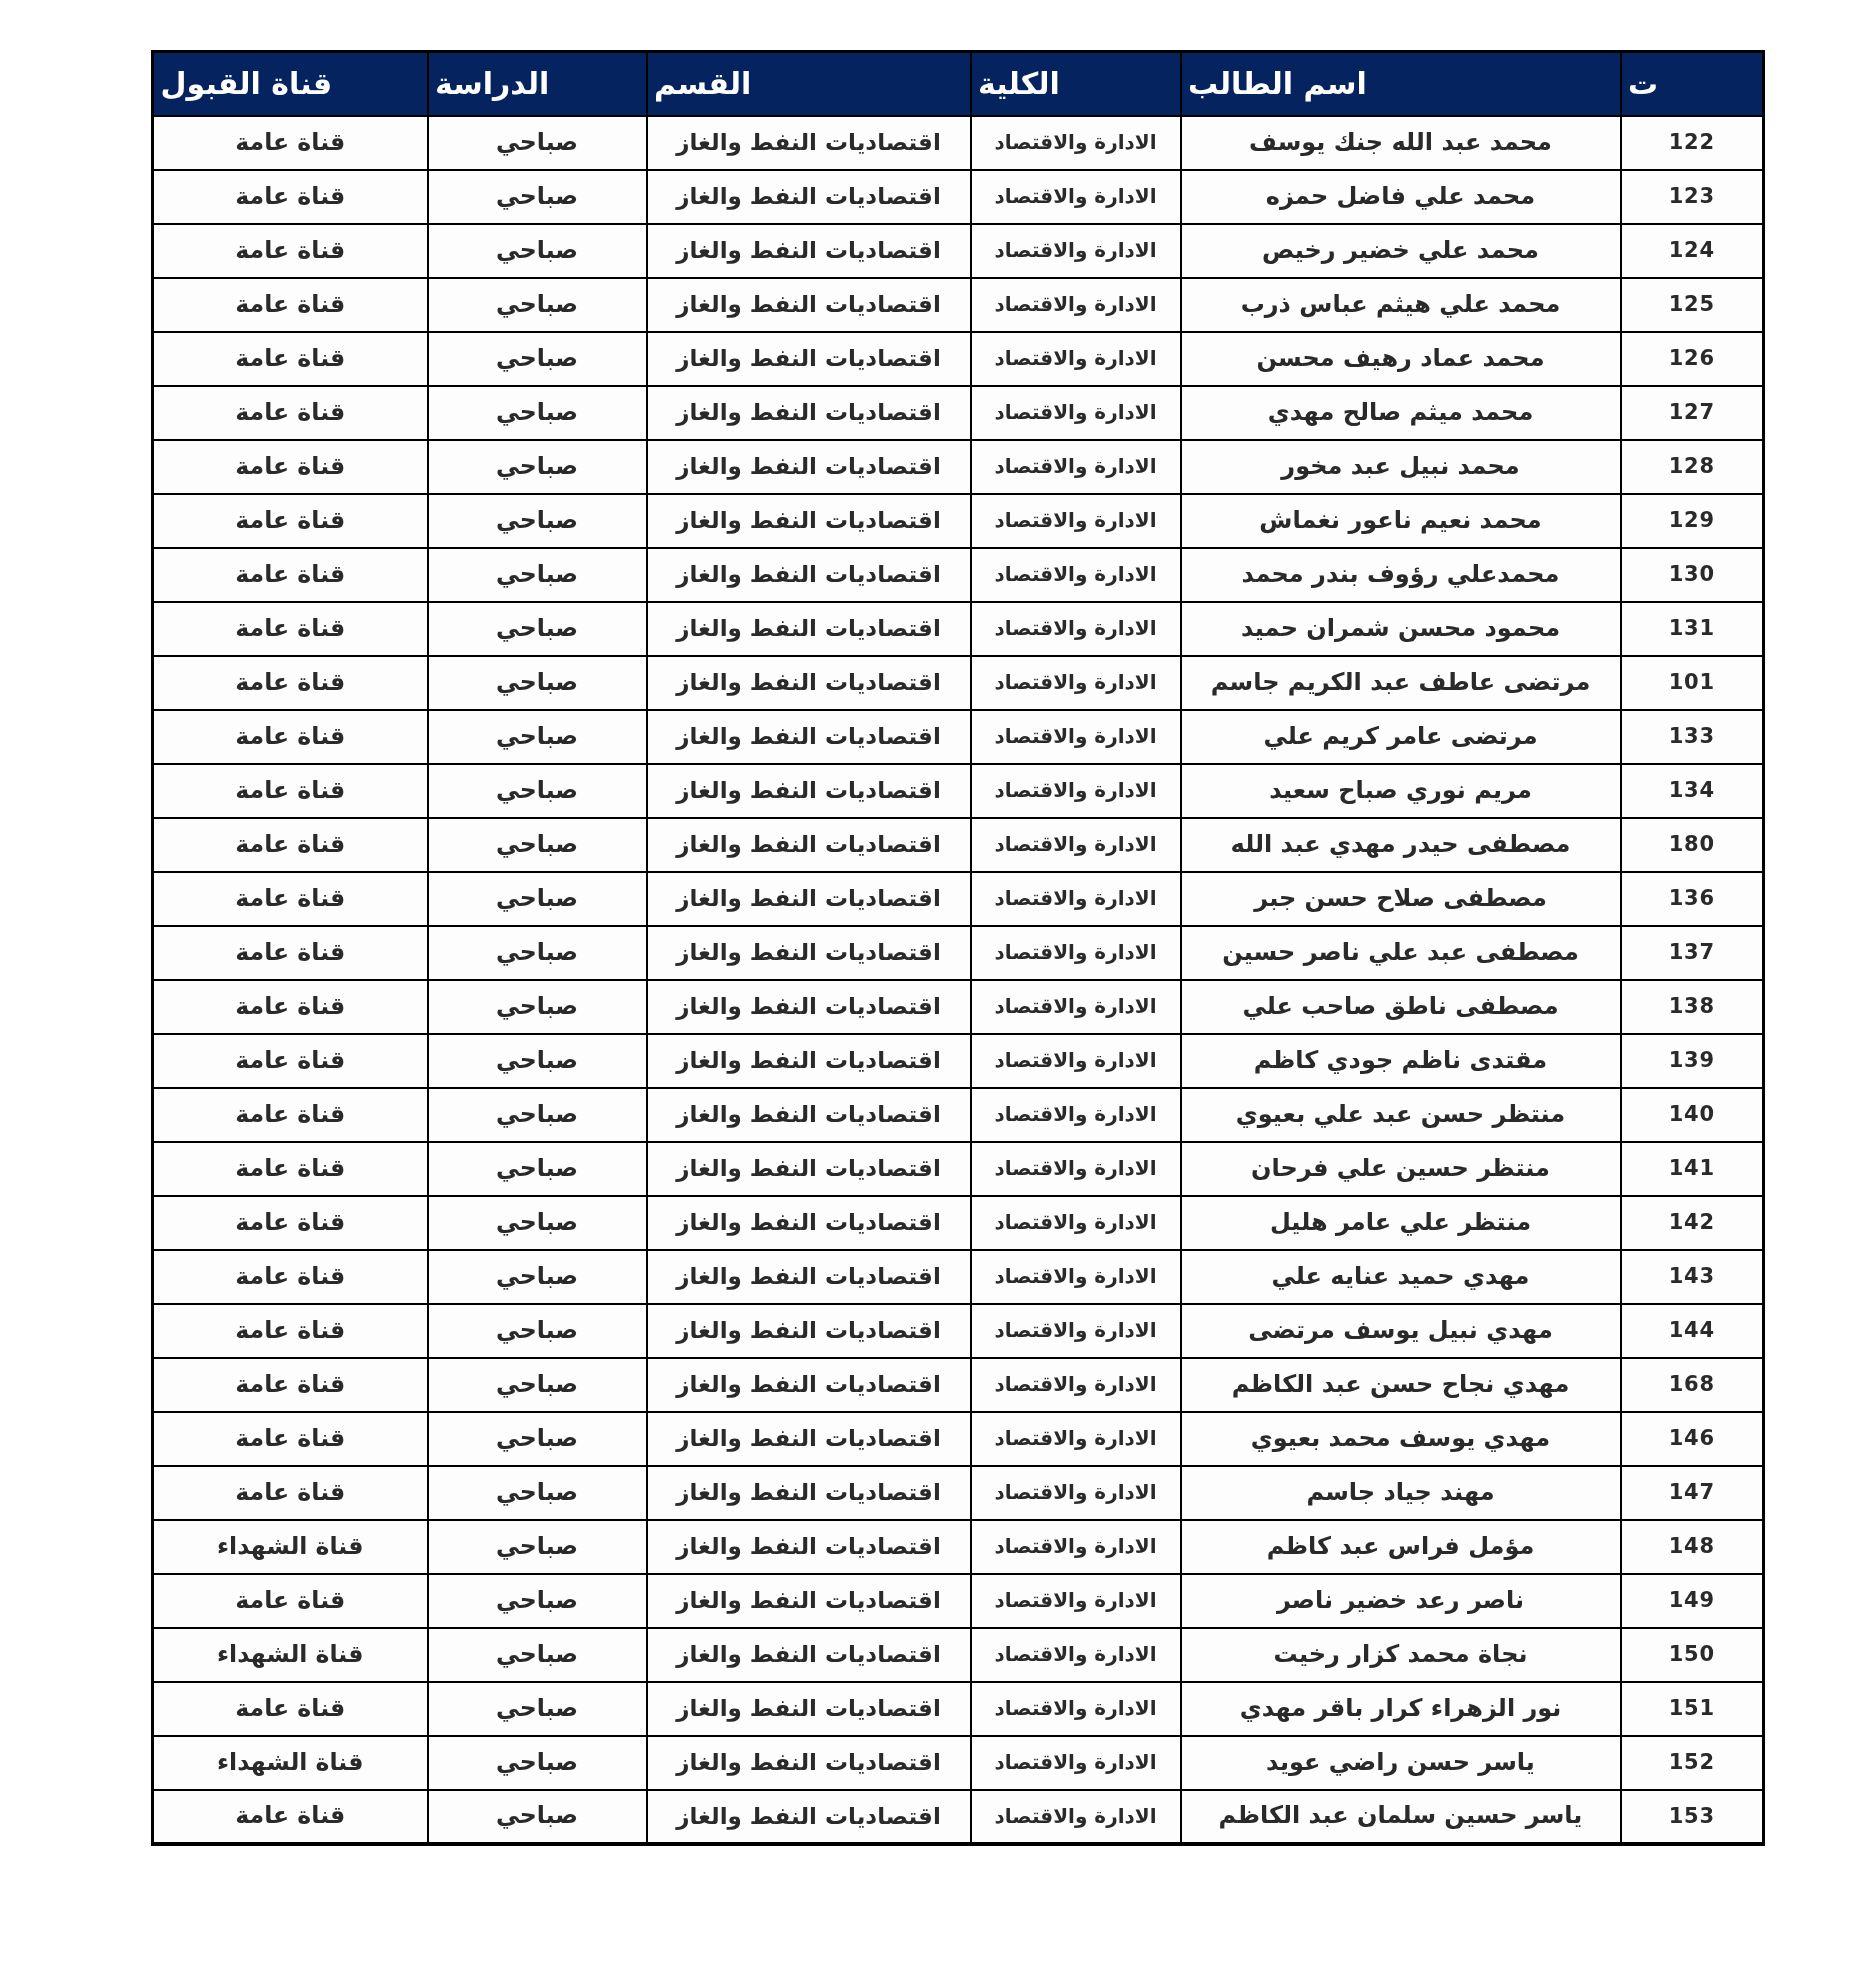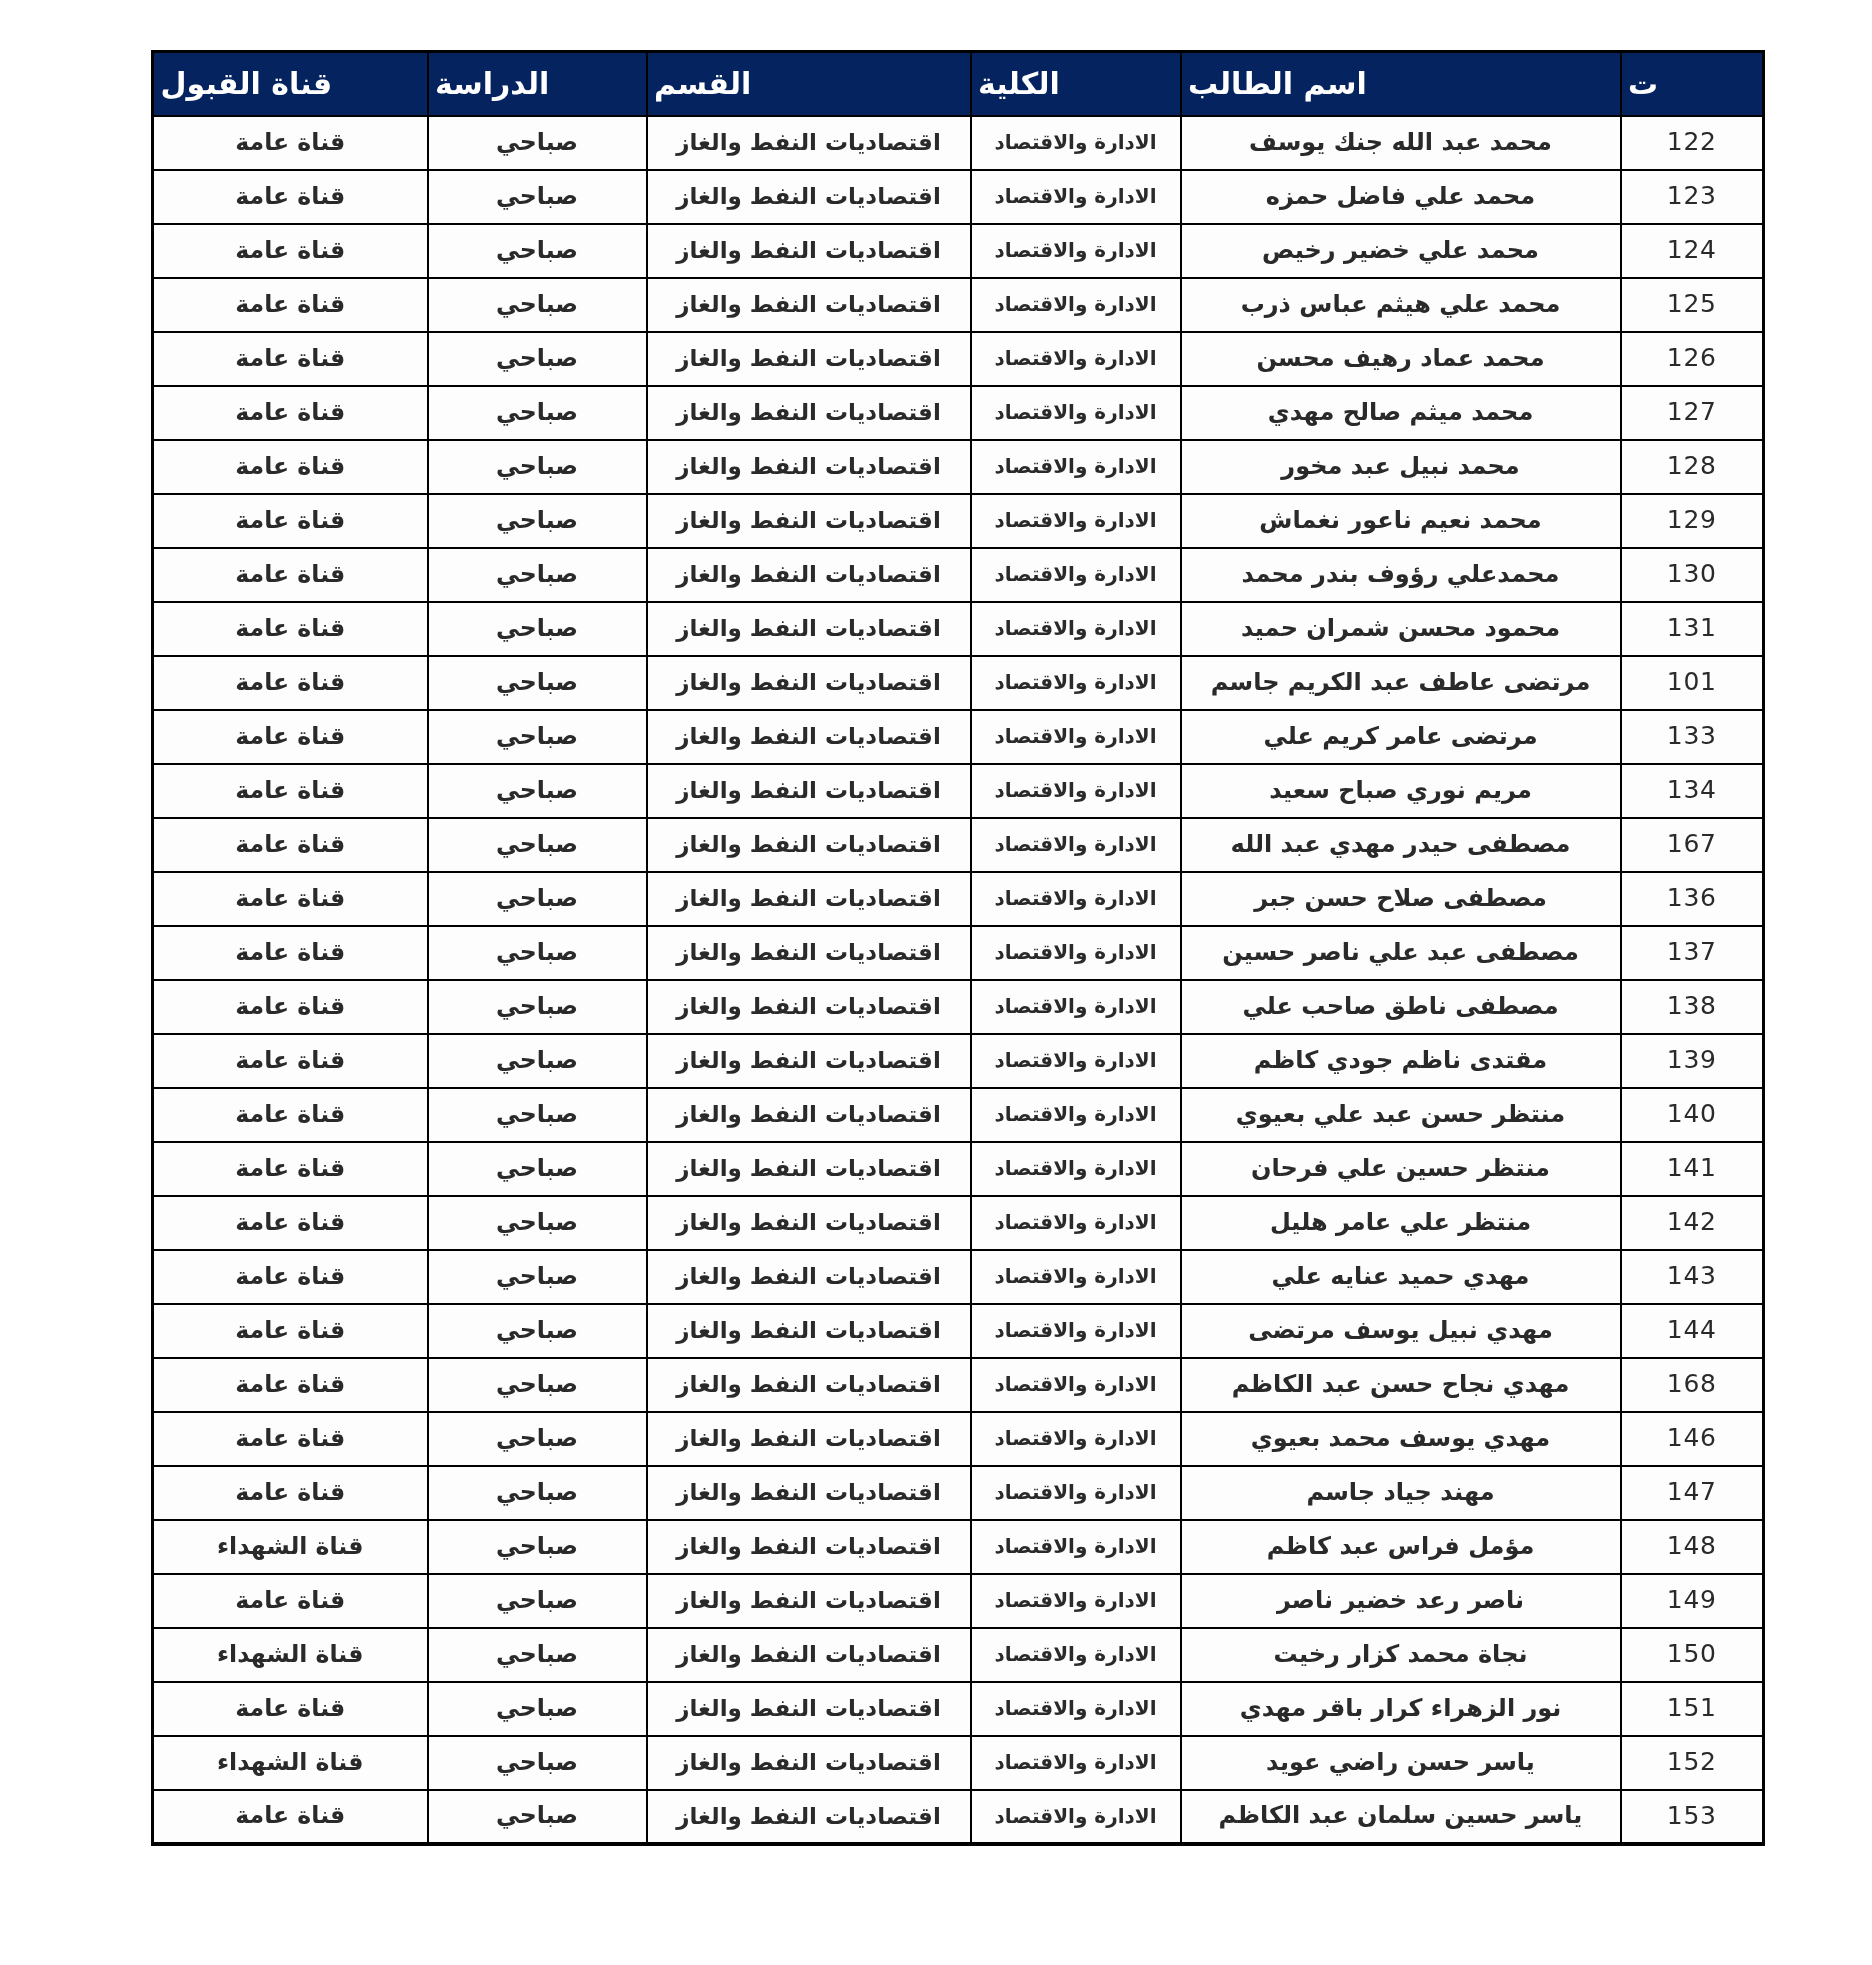--- a/index.html
+++ b/index.html
@@ -39,21 +39,21 @@
     height:54px;
     background:var(--row-bg);
     color:var(--body-text);
     font-size:23.6px;font-weight:600;
     text-align:center;vertical-align:middle;
     border:2px solid var(--border);
     padding:0 7.9px;
     line-height:1.15;
     overflow:hidden;
   }
-  td.c-no{font-size:25px;font-weight:400;letter-spacing:0.7px;}
+  td.c-no{font-size:21px;font-weight:700;letter-spacing:0.7px;}
   td.c-name{font-size:24px;}
   td.c-dept{font-size:23px;margin-left:32px;}
   td.c-college{font-size:20px;}
 </style>
 </head>
 <body>
 
 <div class="page">
   <table class="students">
     <colgroup>
@@ -186,21 +186,21 @@
   <tr>
     <td class="c-no">134</td>
     <td class="c-name">مريم نوري صباح سعيد</td>
     <td class="c-college">الادارة والاقتصاد</td>
     <td class="c-dept">اقتصاديات النفط والغاز</td>
     <td class="c-study">صباحي</td>
     <td class="c-channel">قناة عامة</td>
   </tr>
 
   <tr>
-    <td class="c-no">167</td>
+    <td class="c-no">180</td>
     <td class="c-name">مصطفى حيدر مهدي عبد الله</td>
     <td class="c-college">الادارة والاقتصاد</td>
     <td class="c-dept">اقتصاديات النفط والغاز</td>
     <td class="c-study">صباحي</td>
     <td class="c-channel">قناة عامة</td>
   </tr>
 
   <tr>
     <td class="c-no">136</td>
     <td class="c-name">مصطفى صلاح حسن جبر</td>

